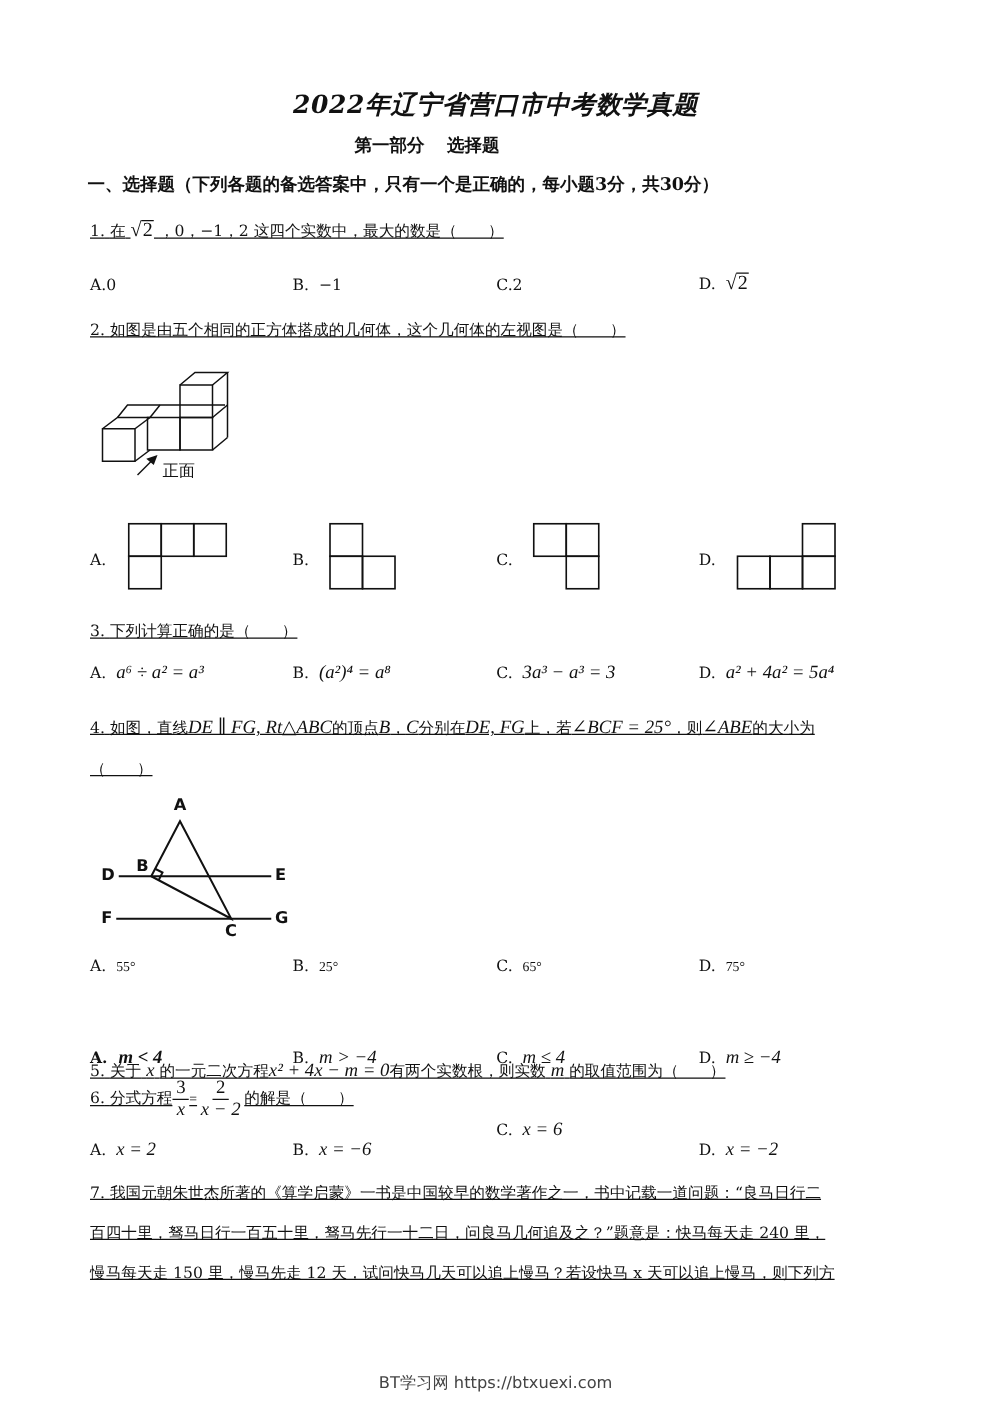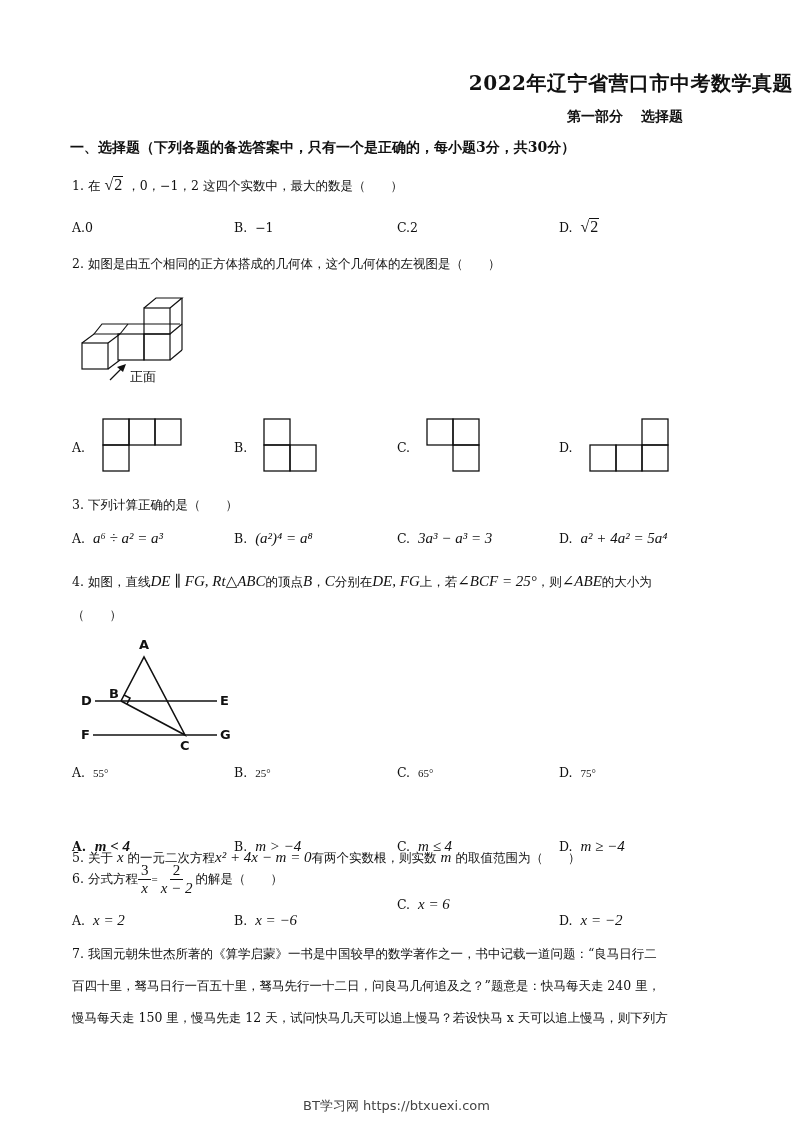--- a/index.html
+++ b/index.html
@@ -2,25 +2,25 @@
 <html><head>
 <meta charset="utf-8">
 <style>
   html, body { margin: 0; padding: 0; background: #ffffff; }
   body {
     width: 793px; height: 1122px; position: relative; overflow: hidden;
     font-family: "DejaVu Serif", "Liberation Serif", serif;
     color: #111; font-size: 12.5px;
   }
   .abs { position: absolute; white-space: nowrap; }
-  .title { top: 70px; left: 0; width: 793px; text-align: right; font-size: 20px; font-weight: bold; letter-spacing: 0.5px; }
-  .subtitle { top: 108px; left: 0; width: 683px; text-align: right; font-size: 14px; font-weight: bold; font-family: Liberation Serif, serif; }
+  .title { top: 70px; left: 0; width: 793px; text-align: center; font-size: 20px; font-weight: bold; letter-spacing: 0.5px; font-style: italic; }
+  .subtitle { top: 108px; left: 0; width: 683px; text-align: center; font-size: 14px; font-weight: bold; font-family: Liberation Serif, serif; }
   .subtitle .gap { display: inline-block; width: 18px; }
   .section { top: 139px; left: 70px; font-size: 14px; font-weight: bold; }
-  .q { left: 72px; font-size: 12.5px; }
+  .q { left: 72px; font-size: 12.5px; text-decoration: underline; }
   .opt { font-size: 12.5px; }
   .m { font-family: "Liberation Serif", "DejaVu Serif", serif; font-style: italic; font-size: 15px; }
   .mn { font-family: "Liberation Serif", "DejaVu Serif", serif; font-size: 11px; }
   .sqrt { display: inline-block; font-family: "Liberation Serif", serif; font-size: 16px; }
   .sqrt .rad { display: inline-block; border-top: 1px solid #111; padding: 0 1px; line-height: 16px; }
   .frac { display: inline-flex; flex-direction: column; align-items: center; vertical-align: middle; font-family: "Liberation Serif", serif; font-size: 15px; }
   .frac .num { border-bottom: 1px solid #111; padding: 0 3px; line-height: 17px; }
   .frac .den { line-height: 17px; font-style: italic; padding: 0 3px; }
   .footer { top: 1072px; left: 0; width: 793px; text-align: center; font-family: "DejaVu Sans", sans-serif; font-size: 13px; color: #444; margin-top: 25px; }
   svg { position: absolute; overflow: visible; }

